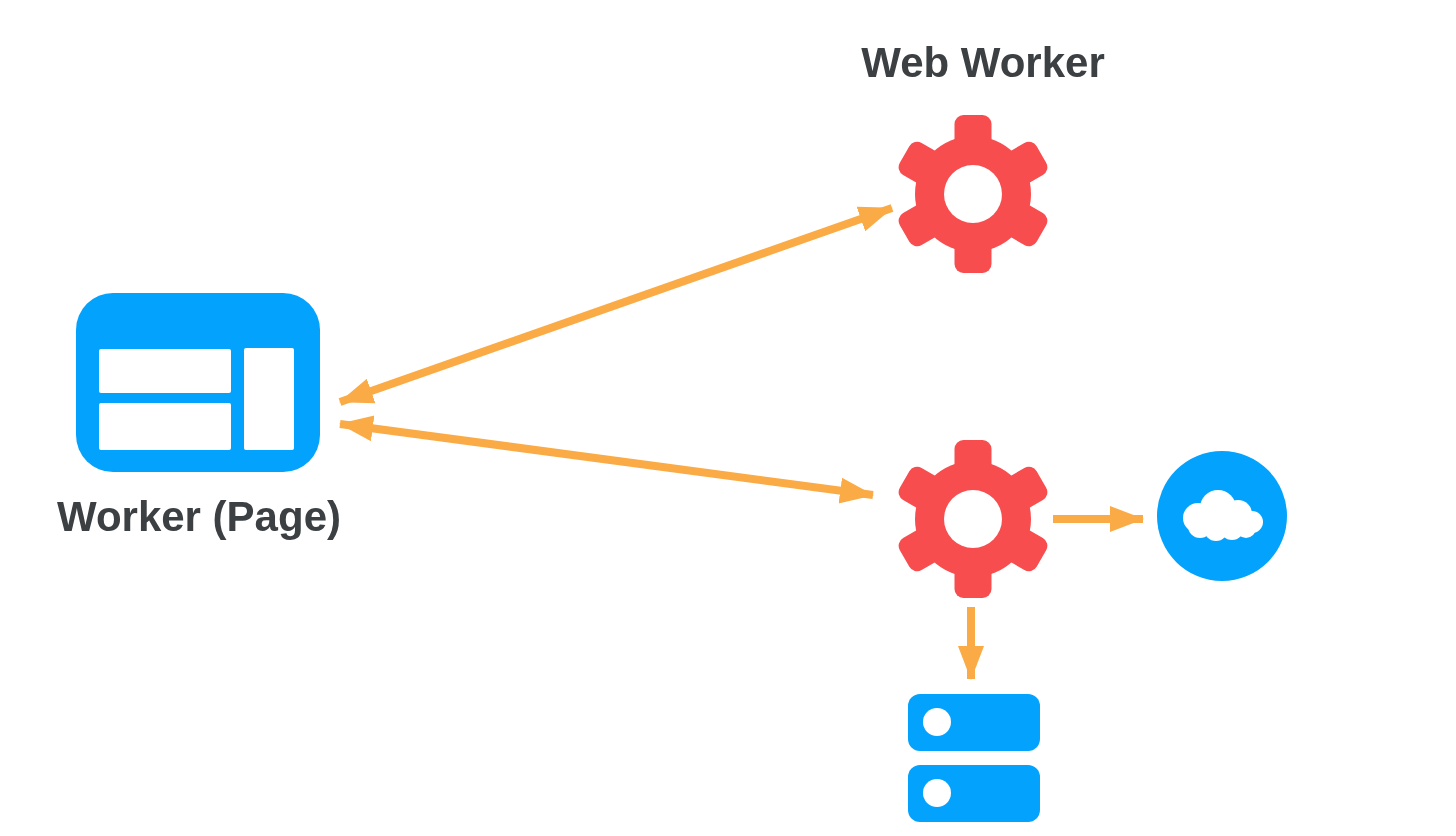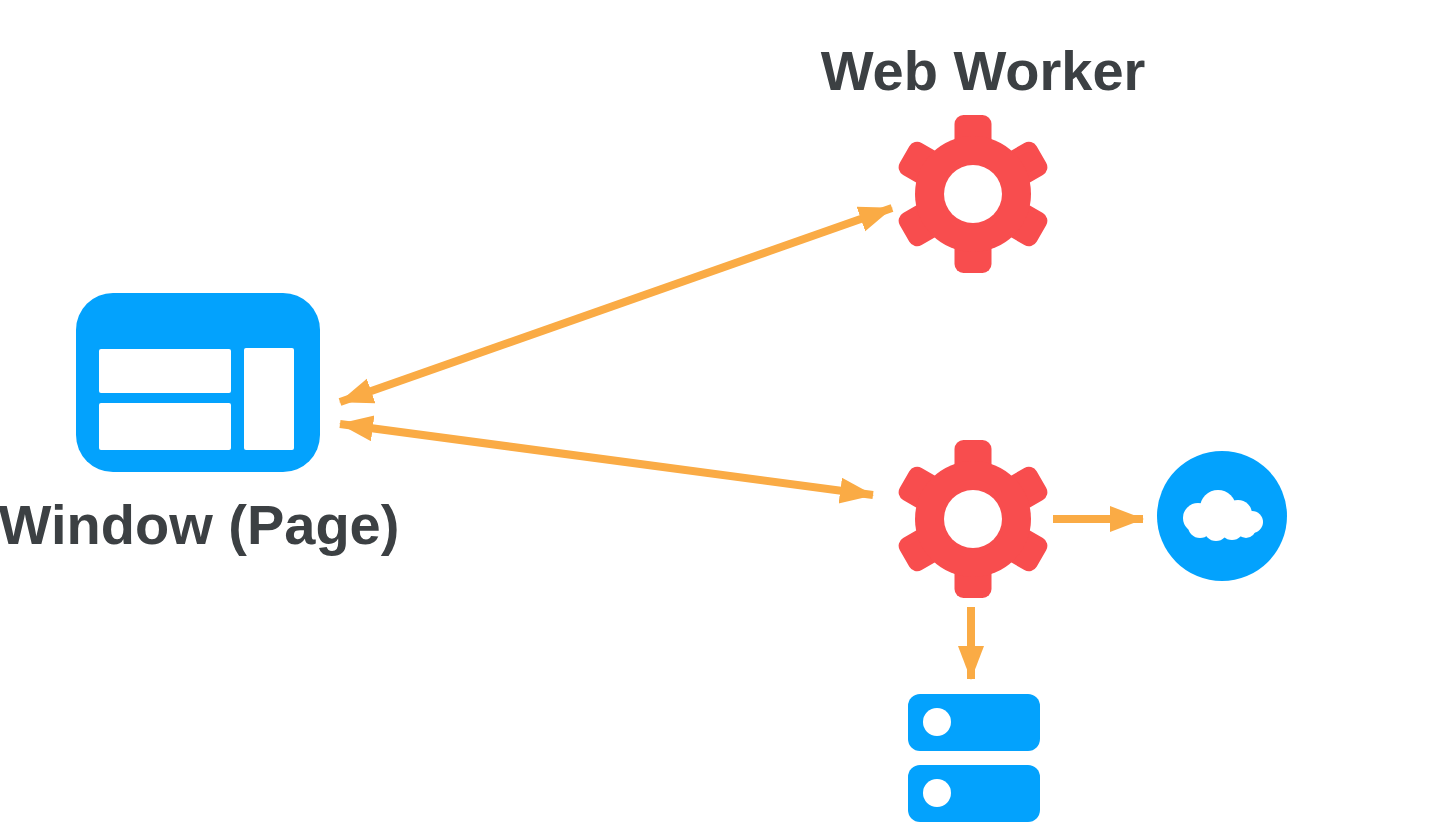--- a/index.html
+++ b/index.html
@@ -10,21 +10,21 @@
     background: #ffffff;
     overflow: hidden;
     font-family: "Liberation Sans", sans-serif;
   }
   .diagram-svg { position: absolute; left: 0; top: 0; }
   .node-label {
     position: absolute;
     transform: translateX(-50%);
     font-family: "Liberation Sans", sans-serif;
     font-weight: 600;
-    font-size: 56px;
+    font-size: 42px;
     line-height: 1.1;
     color: #3C4043;
     white-space: nowrap;
   }
   .label-web-worker     { left: 983px; top: 40px;  }
   .label-service-worker { left: 967px; top: 366px; }
   .label-window-page    { left: 199px; top: 494px; }
 </style>
 </head>
 <body>
@@ -83,15 +83,15 @@
       <rect x="908" y="694" width="132" height="57" rx="12" fill="#03A2FD"></rect>
       <rect x="908" y="765" width="132" height="57" rx="12" fill="#03A2FD"></rect>
       <circle cx="937" cy="722" r="14" fill="#FFFFFF"></circle>
       <circle cx="937" cy="793" r="14" fill="#FFFFFF"></circle>
     </g>
   </svg>
 
   <div class="node-label label-web-worker">Web Worker</div>
 
 
-  <div class="node-label label-window-page">Window (Page)</div>
+  <div class="node-label label-window-page">Worker (Page)</div>
 
 </div>
 
 </body></html>

